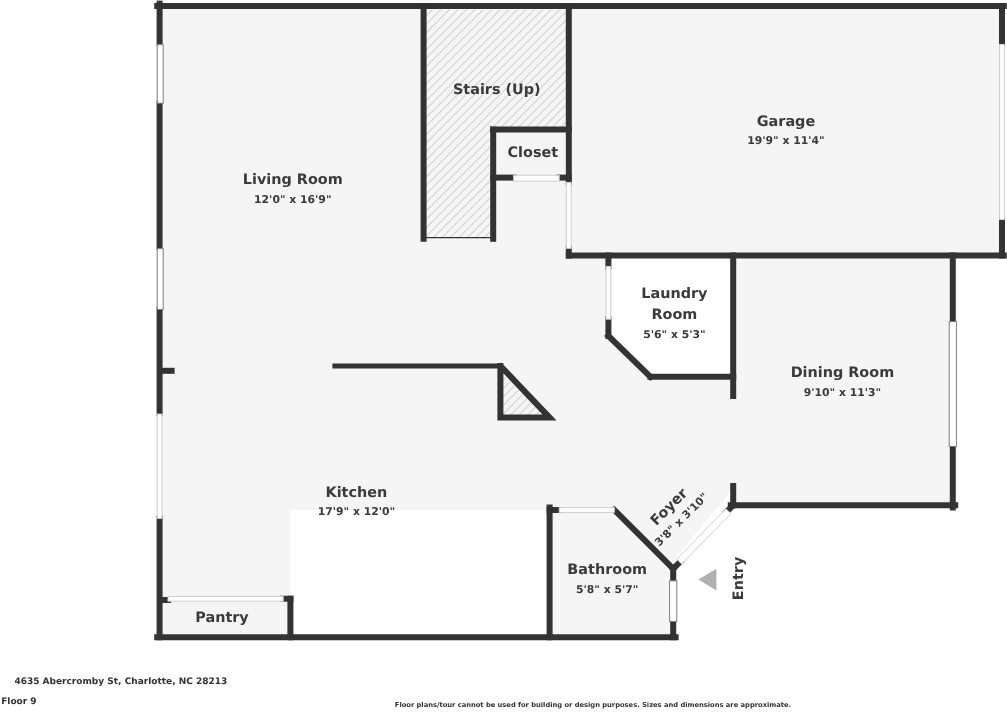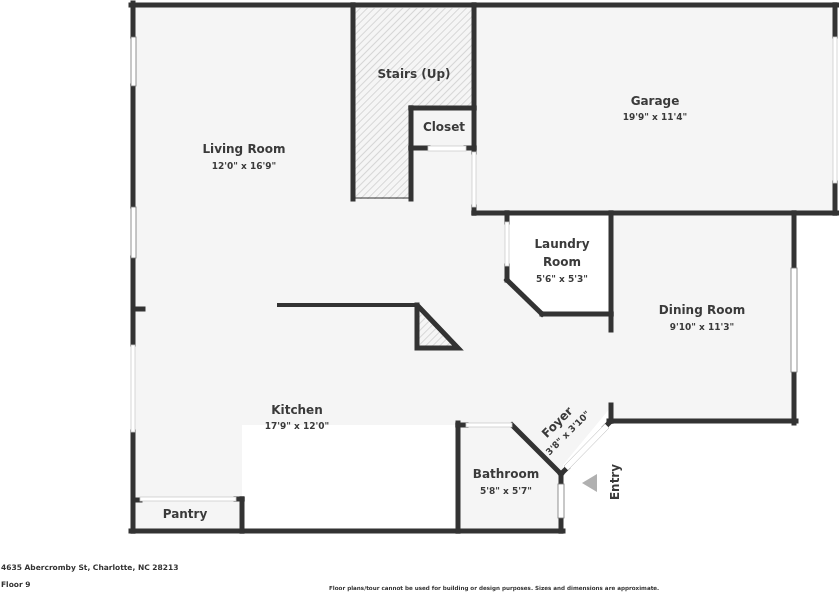--- a/index.html
+++ b/index.html
@@ -1,21 +1,21 @@
 <!DOCTYPE html>
 <html><head>
 <meta charset="utf-8">
 <style>
   html, body { margin: 0; padding: 0; background: #ffffff; }
   body { width: 839px; height: 598px; position: relative; overflow: hidden; font-family: "DejaVu Sans", sans-serif; }
   #plan { position: absolute; left: 0; top: 0; width: 839px; height: 598px; }
   .room-name { font-family: "DejaVu Sans", sans-serif; font-weight: bold; fill: #3a3a3a; font-size: 12px; }
   .room-dim { font-family: "DejaVu Sans", sans-serif; fill: #3a3a3a; font-size: 9px; font-weight: bold; }
   .footer-text { position: absolute; font-family: "DejaVu Sans", sans-serif; color: #333; font-weight: bold; }
-  .address { left: 1px; top: 563px; font-size: 7.5px; }
+  .address { left: 12px; top: 563px; font-size: 7.5px; }
   .floor { left: 1px; top: 580px; font-size: 7.5px; }
   .disclaimer { left: 329px; top: 585px; font-size: 5.6px; }
 </style>
 </head>
 <body>
 
 <svg id="plan" viewBox="0 0 839 598" xmlns="http://www.w3.org/2000/svg">
   <defs>
     <pattern id="hatch" patternUnits="userSpaceOnUse" width="5" height="5" patternTransform="rotate(45)">
       <rect width="5" height="5" fill="#f5f5f5"></rect>

